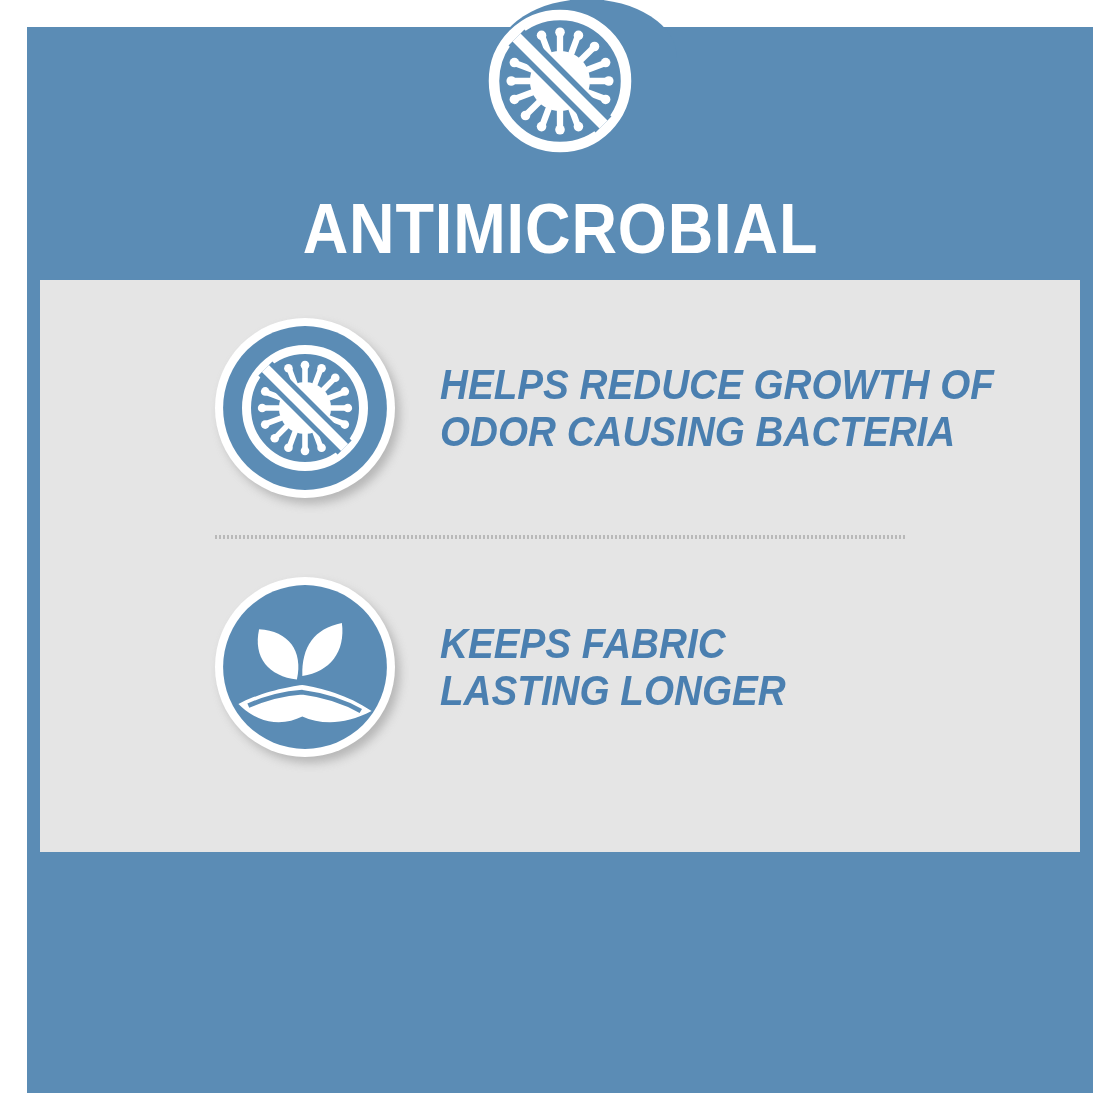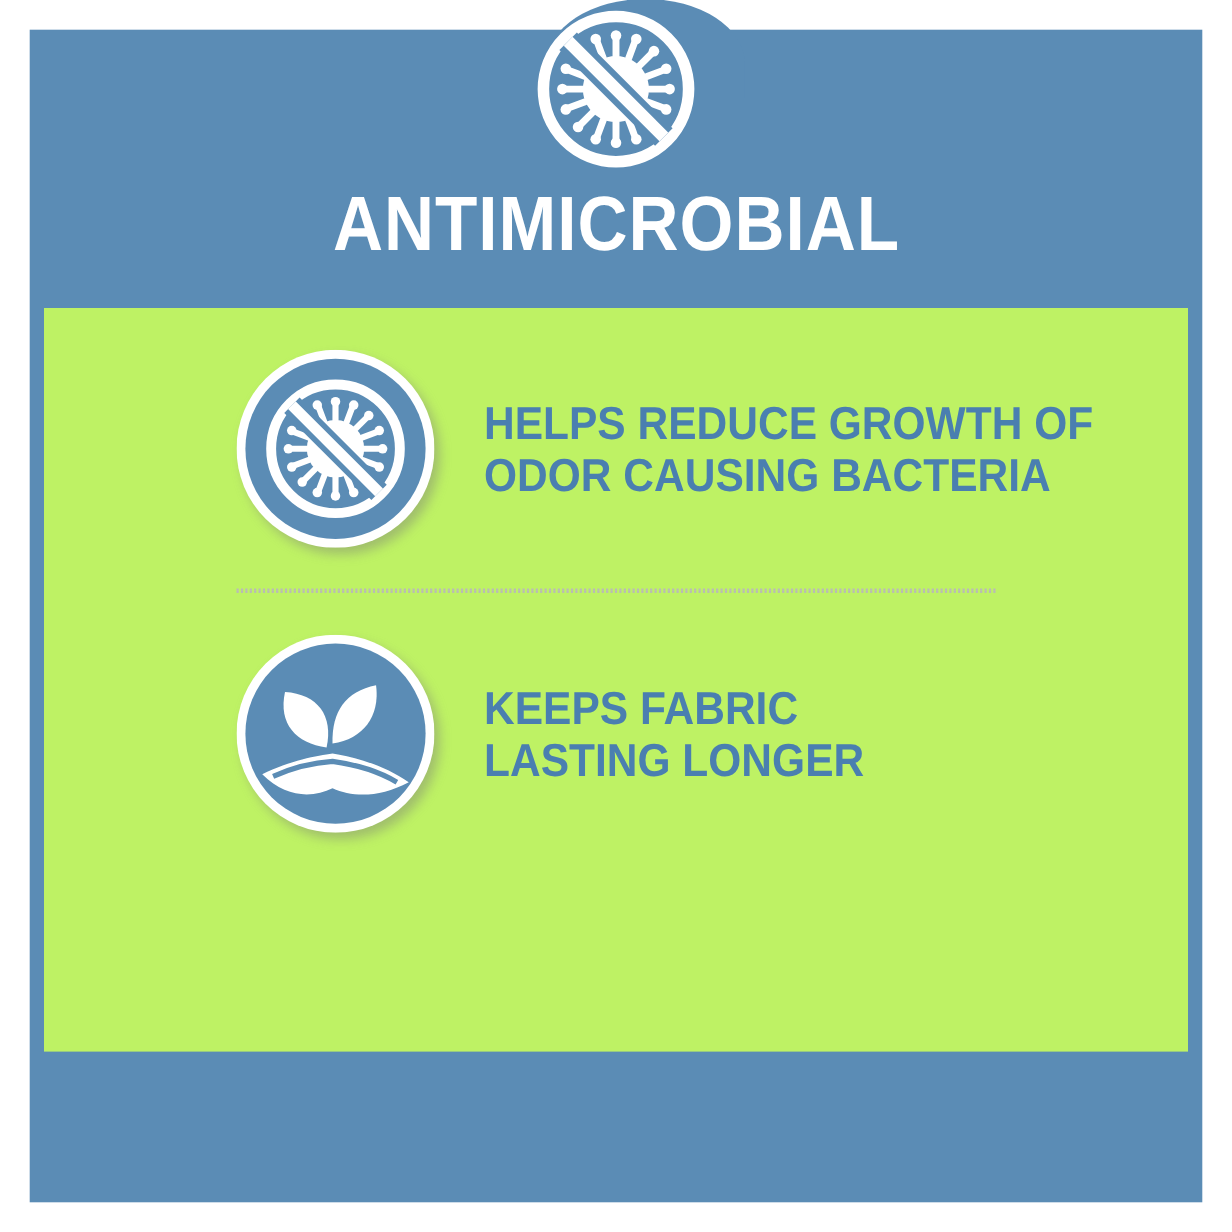--- a/index.html
+++ b/index.html
@@ -46,20 +46,21 @@
   
   .header {
     position: absolute;
     left: 27px;
     top: 0px;
     width: 1066px;
     height: 280px;
     display: flex;
     flex-direction: column;
     align-items: center;
+    gap: 26px;
   }
   .hero-icon {
     margin-top: 6px;
     width: 150px;
     height: 150px;
     display: block;
   }
   .hero-title {
     margin-top: 12px;
     color: #ffffff;
@@ -71,23 +72,24 @@
     transform-origin: center top;
     white-space: nowrap;
   }
 
   
   .panel {
     position: absolute;
     left: 40px;
     top: 280px;
     width: 1040px;
-    height: 676px;
-    background: #bef264;
+    height: 572px;
+    background: #e5e5e5;
     box-sizing: border-box;
+    font-style: italic;
   }
 
   .features {
     position: absolute;
     left: 0;
     top: 0;
     width: 1040px;
     height: 800px;
     display: flex;
     flex-direction: column;

